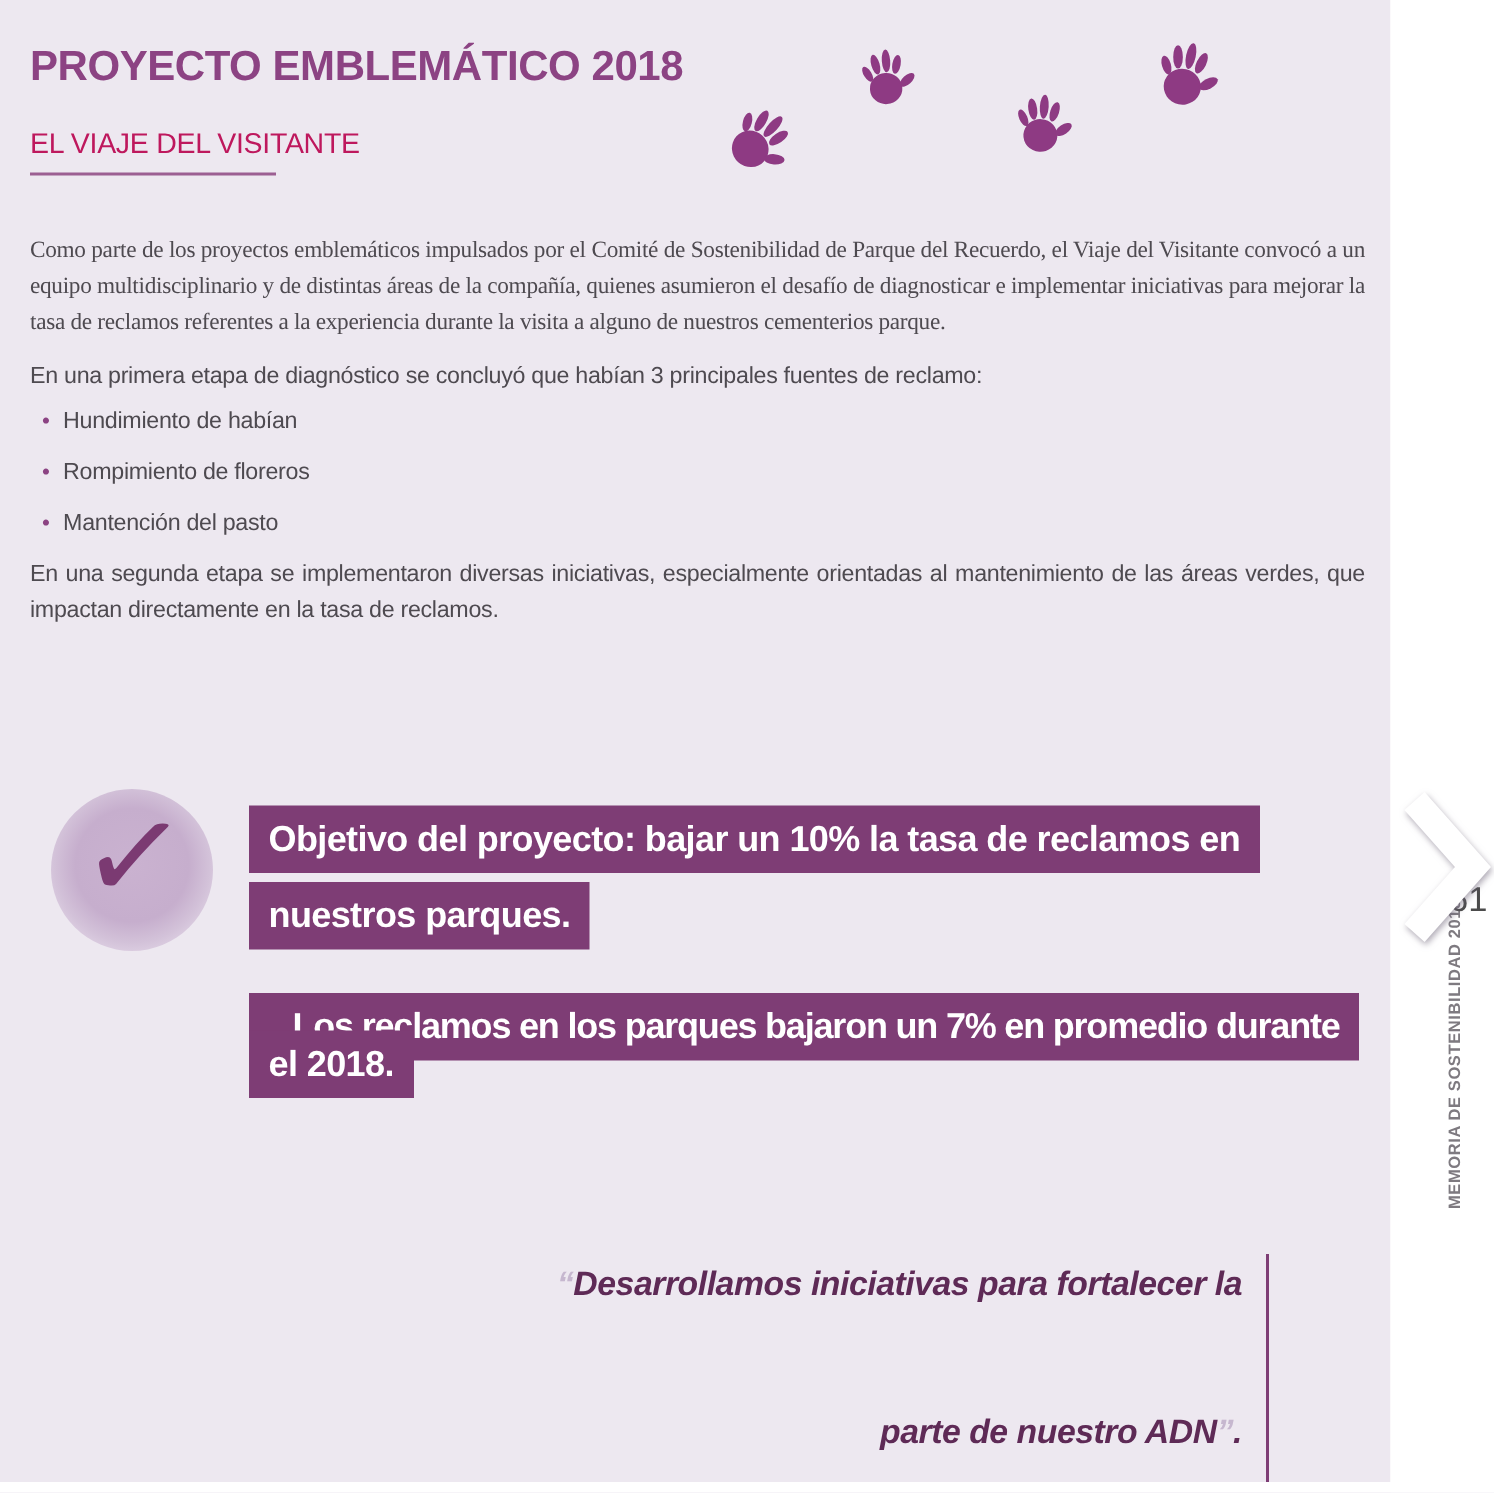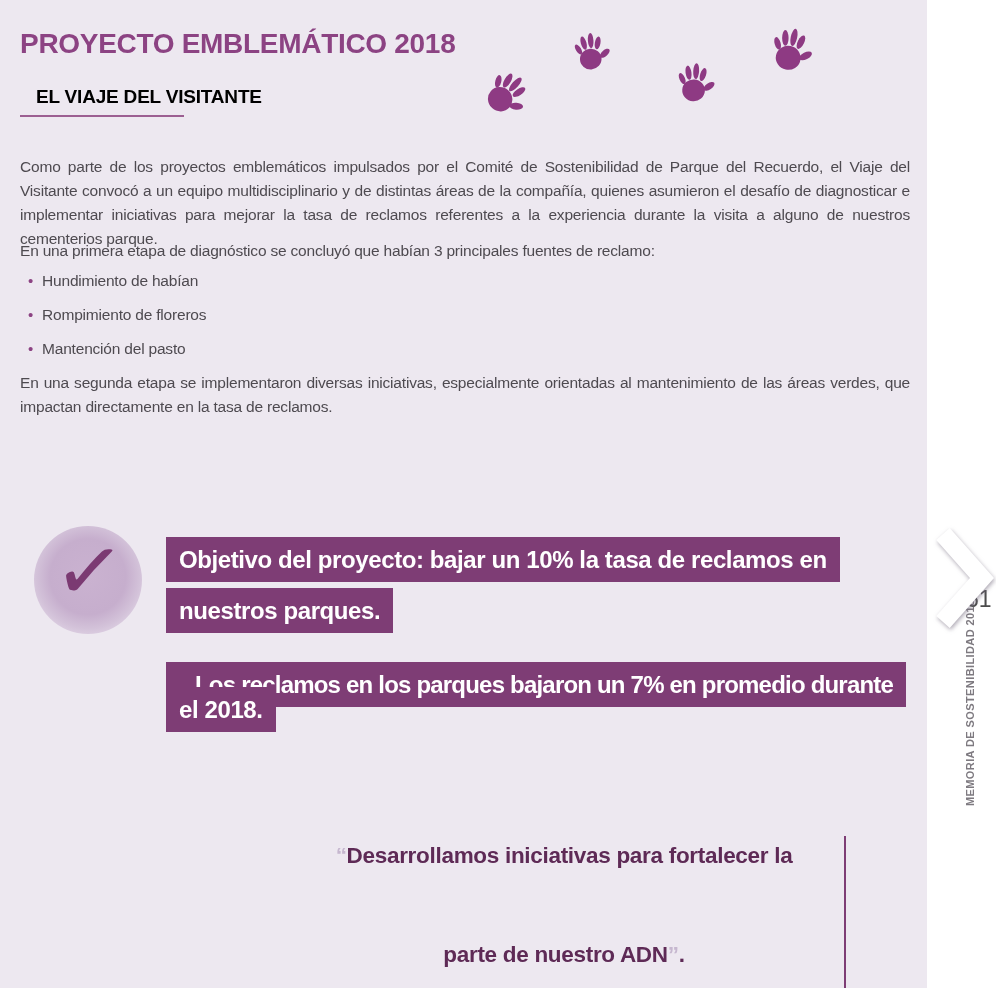--- a/index.html
+++ b/index.html
@@ -7,30 +7,30 @@
     width:996px;height:995px;position:relative;overflow:hidden;
     background:#ffffff;
     font-family:"Liberation Sans",sans-serif;
   }
   .page-bg{position:absolute;left:0;top:0;width:927px;height:988px;background:#EDE8F0;}
   .doc-title{
     position:absolute;left:20px;top:28px;
     font-size:28px;font-weight:700;color:#8C4383;letter-spacing:-0.3px;
   }
   .doc-subtitle{
-    position:absolute;left:36px;top:86px;
-    font-size:19px;font-weight:700;color:#000000;letter-spacing:-0.2px;
+    position:absolute;left:20px;top:86px;
+    font-size:19px;font-weight:400;color:#be185d;letter-spacing:-0.2px;
   }
   .subtitle-rule{position:absolute;left:20px;top:115px;width:164px;height:2px;background:#9C5F92;}
   .body-par{
     position:absolute;left:20px;width:890px;
     font-size:15.5px;line-height:24px;color:#4E4A50;letter-spacing:-0.2px;
     text-align:justify;
   }
-  .par-1{top:155px;}
+  .par-1{top:155px;font-family:Liberation Serif, serif;}
   .par-2{top:239px;}
   .par-3{top:371px;}
   .bullet-list{position:absolute;left:28px;top:270px;}
   .bullet-item{display:flex;align-items:baseline;margin-bottom:13px;
     font-size:15.5px;line-height:21px;color:#4E4A50;letter-spacing:-0.2px;}
   .bullet-dot{color:#8C4383;font-size:15px;margin-right:9px;}
   
   .check-badge{
     position:absolute;left:34px;top:526px;width:108px;height:108px;border-radius:50%;
     background:radial-gradient(circle at 50% 47%,
@@ -46,22 +46,22 @@
     position:absolute;left:166px;background:#7E3D75;color:#ffffff;
     font-size:24px;font-weight:700;line-height:45px;height:45px;
     padding:0 13px;white-space:nowrap;letter-spacing:-0.4px;
   }
   .hl-obj-1{top:537px;}
   .hl-obj-2{top:588px;}
   .hl-res-1{top:662px;letter-spacing:-0.8px;padding-left:29px;}
   .hl-res-2{top:687px;}
   
   .quote-block{
-    position:absolute;left:300px;top:839px;width:528px;text-align:center;
-    font-size:22.5px;font-weight:700;color:#5E2A56;
+    position:absolute;left:300px;top:839px;width:528px;text-align:right;
+    font-size:22.5px;font-weight:700;font-style:italic;color:#5E2A56;
     line-height:33px;letter-spacing:-0.3px;
   }
   .qmark{color:#C6B7CF;}
   .quote-rule{position:absolute;left:844px;top:836px;width:2px;height:152px;background:#7E3D75;}
   
   .sidebar{position:absolute;left:927px;top:0;width:69px;height:995px;background:#ffffff;}
   .page-number{position:absolute;left:966px;top:586px;font-size:23px;color:#4B4B4B;z-index:1;}
   .chevron-wrap{position:absolute;left:934px;top:526px;z-index:2;cursor:pointer;}
   .chevron-wrap svg{filter:drop-shadow(1px 2px 2px rgba(110,100,120,0.55));}
   .vertical-label{

